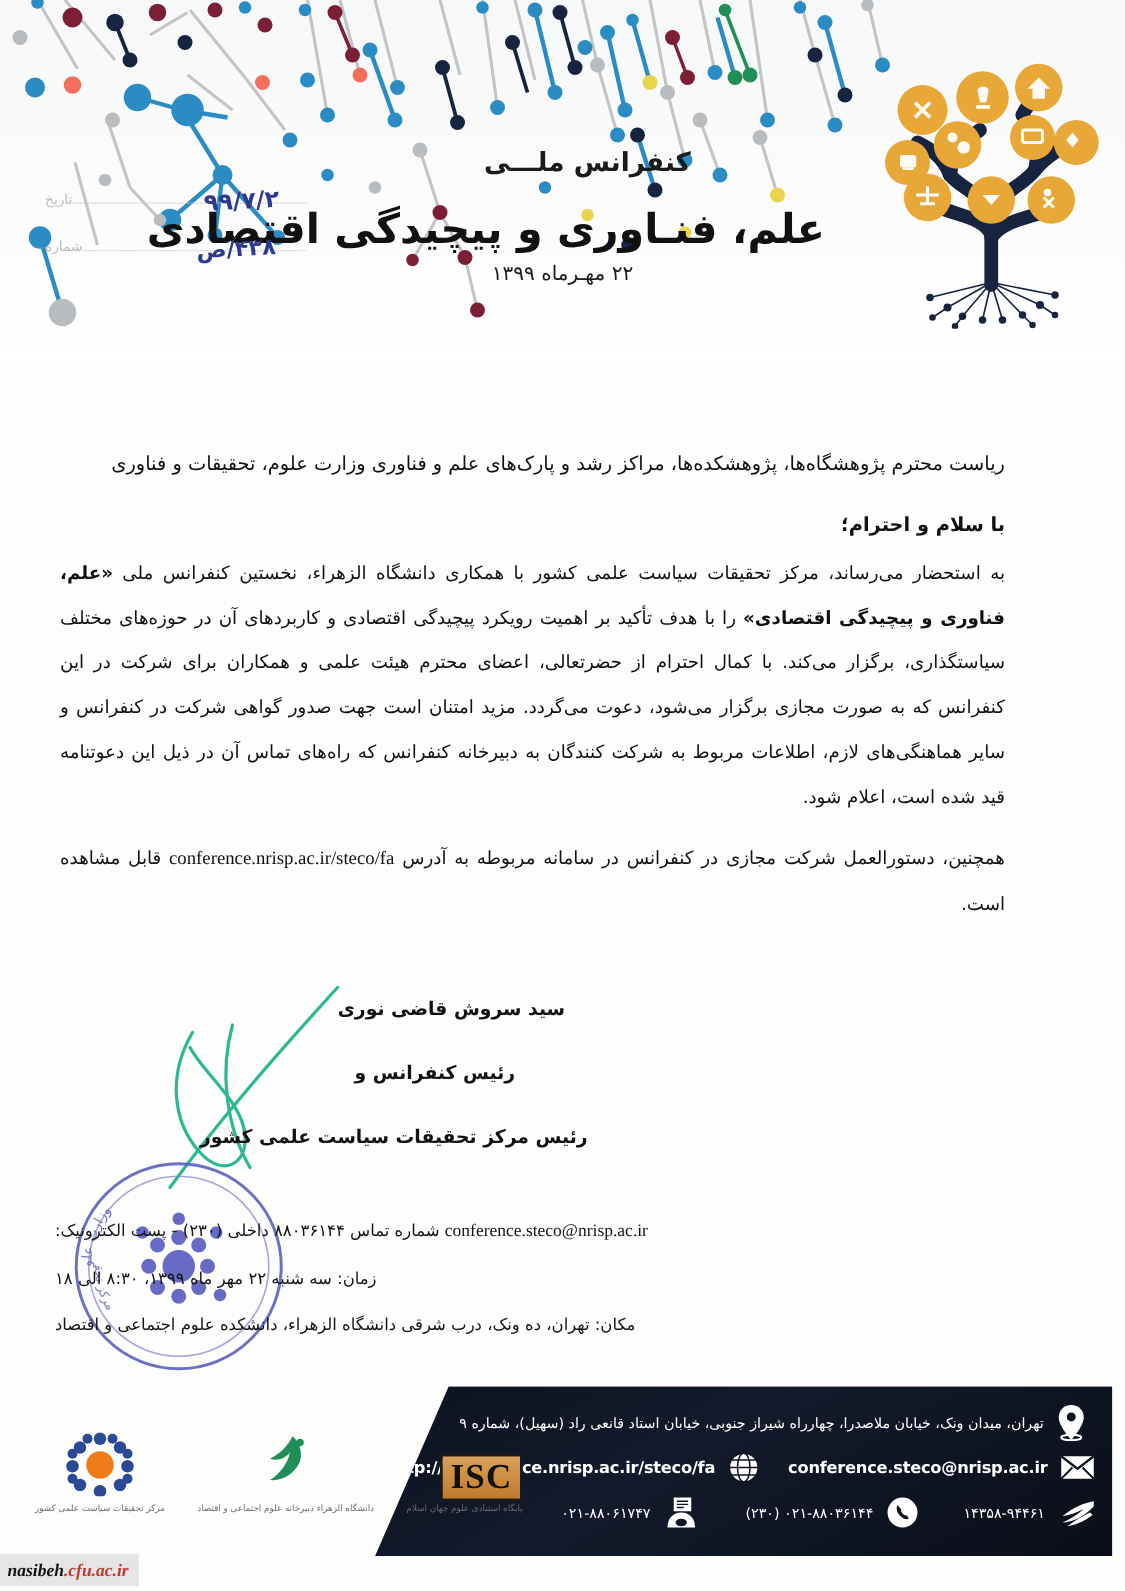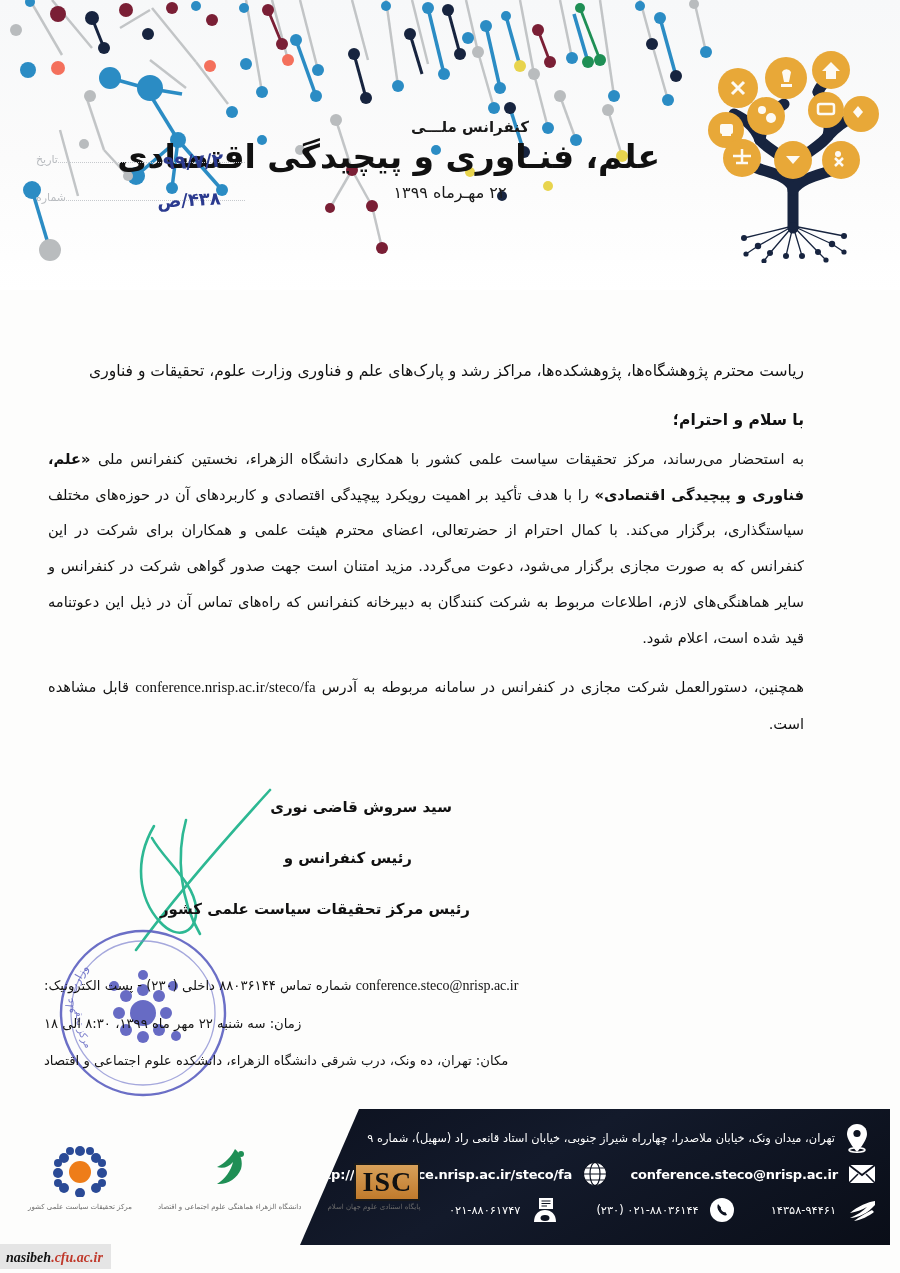--- a/index.html
+++ b/index.html
@@ -59,22 +59,22 @@
     position: absolute; right: 28px; bottom: 6px;
   }
   .stamp-value.num2 { right: 30px; font-size: 18px; }
 
   
   #title-block {
     position: absolute; right: 240px; top: 118px;
     width: 420px; text-align: center; direction: rtl;
   }
   #conf-kicker {
-    font-size: 15px; color: #1a1a1a; font-weight: bold;
-    letter-spacing: 2px; margin-bottom: 0;
+    font-size: 21px; color: #1a1a1a; font-weight: bold;
+    letter-spacing: 2px; margin-bottom: 20px;
     padding-left: 40px;
   }
   #conf-title {
     font-size: 33px; font-weight: bold; color: #111;
     letter-spacing: -.5px; line-height: 1.25;
     white-space: nowrap;
   }
   #conf-date {
     font-size: 16px; font-weight: normal; color: #1a1a1a;
     margin-top: 6px;
@@ -581,21 +581,21 @@
       <div class="logo-cap">پایگاه استنادی علوم جهان اسلام</div>
     </div>
 
     <div class="logo-item">
       <svg width="58" height="52" viewBox="0 0 58 52">
         <path d="M34 4 C30 12, 24 18, 16 22 C22 24, 28 22, 32 17
                  C30 26, 24 34, 16 39 C26 40, 36 34, 40 24
                  C42 17, 40 9, 34 4 Z" fill="#1f8f55"></path>
         <circle cx="40" cy="9" r="3" fill="#1f8f55"></circle>
       </svg>
-      <div class="logo-cap">دانشگاه الزهراء هماهنگی علوم اجتماعی و اقتصاد</div>
+      <div class="logo-cap">دانشگاه الزهراء دبیرخانه علوم اجتماعی و اقتصاد</div>
     </div>
 
     <div class="logo-item">
       <svg width="56" height="52" viewBox="0 0 56 52">
         <g fill="#2a4a96">
           <circle cx="28" cy="6" r="5"></circle>
             <circle cx="44" cy="13" r="5"></circle>
           <circle cx="50" cy="28" r="5"></circle>
             <circle cx="44" cy="43" r="5"></circle>
           <circle cx="28" cy="48" r="5"></circle>

